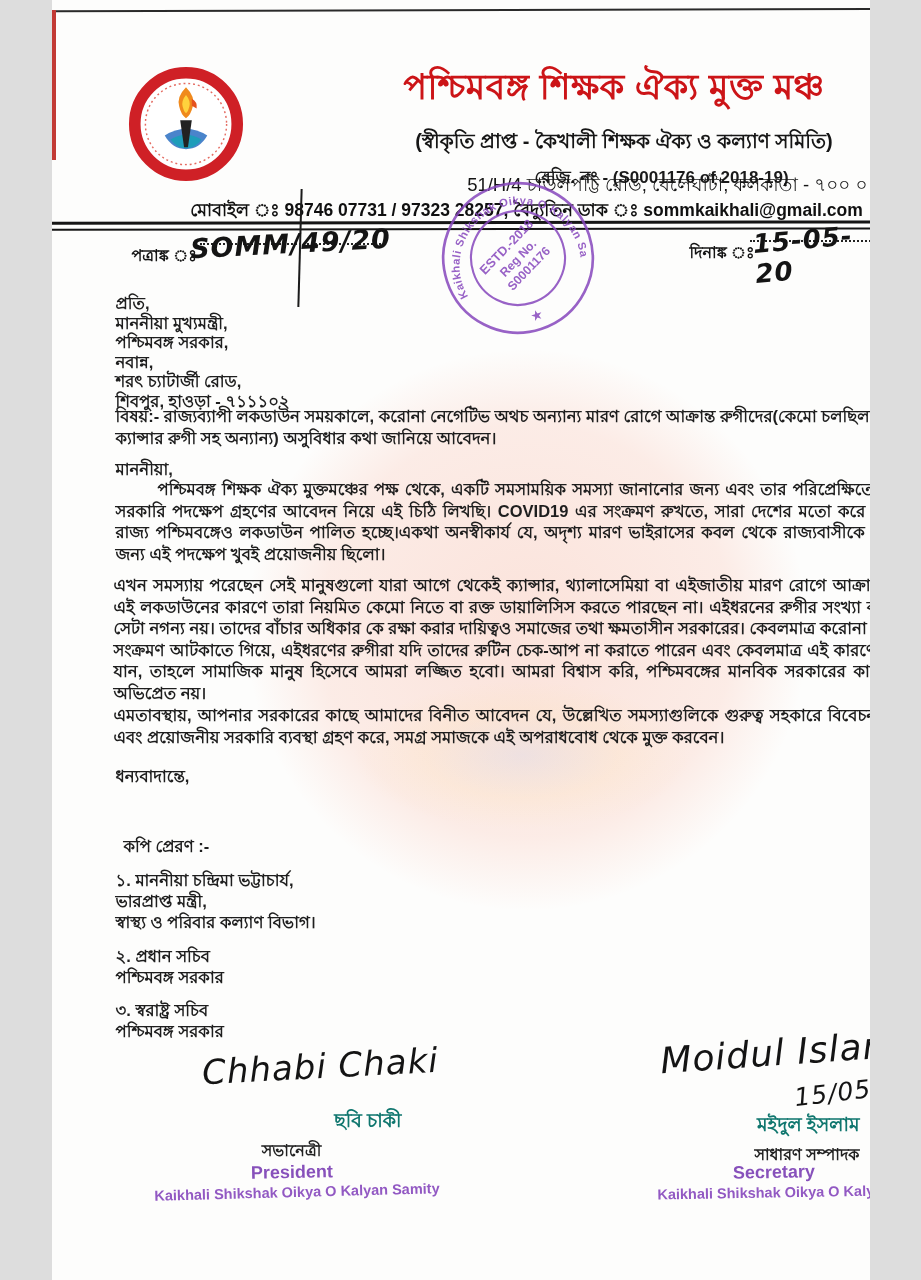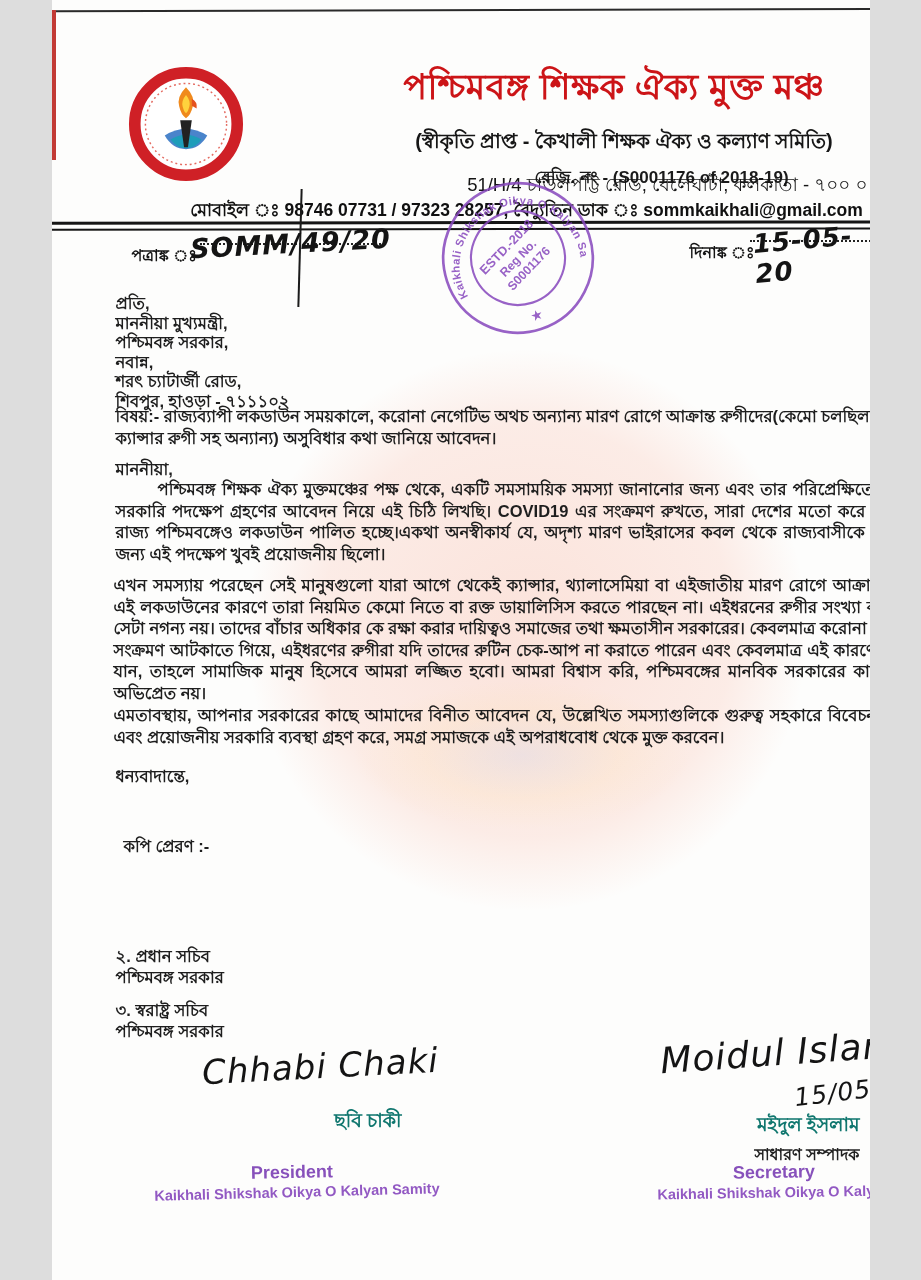--- a/index.html
+++ b/index.html
@@ -141,31 +141,37 @@
 
   <div class="block subject">বিষয়:- রাজ্যব্যাপী লকডাউন সময়কালে, করোনা নেগেটিভ অথচ অন্যান্য মারণ রোগে আক্রান্ত রুগীদের(কেমো চলছিল এমন ক্যান্সার রুগী সহ অন্যান্য) অসুবিধার কথা জানিয়ে আবেদন।</div>
 
   <div class="block salutation">মাননীয়া,</div>
   <div class="block para1">পশ্চিমবঙ্গ শিক্ষক ঐক্য মুক্তমঞ্চের পক্ষ থেকে, একটি সমসাময়িক সমস্যা জানানোর জন্য এবং তার পরিপ্রেক্ষিতে উপযুক্ত সরকারি পদক্ষেপ গ্রহণের আবেদন নিয়ে এই চিঠি লিখছি। COVID19 এর সংক্রমণ রুখতে, সারা দেশের মতো করে আমাদের রাজ্য পশ্চিমবঙ্গেও লকডাউন পালিত হচ্ছে।একথা অনস্বীকার্য যে, অদৃশ্য মারণ ভাইরাসের কবল থেকে রাজ্যবাসীকে বাঁচানোর জন্য এই পদক্ষেপ খুবই প্রয়োজনীয় ছিলো।</div>
   <div class="block para2">এখন সমস্যায় পরেছেন সেই মানুষগুলো যারা আগে থেকেই ক্যান্সার, থ্যালাসেমিয়া বা এইজাতীয় মারণ রোগে আক্রান্ত ছিলেন। এই লকডাউনের কারণে তারা নিয়মিত কেমো নিতে বা রক্ত ডায়ালিসিস করতে পারছেন না। এইধরনের রুগীর সংখ্যা কম হলেও, সেটা নগন্য নয়। তাদের বাঁচার অধিকার কে রক্ষা করার দায়িত্বও সমাজের তথা ক্ষমতাসীন সরকারের। কেবলমাত্র করোনা ভাইরাসের সংক্রমণ আটকাতে গিয়ে, এইধরণের রুগীরা যদি তাদের রুটিন চেক-আপ না করাতে পারেন এবং কেবলমাত্র এই কারণে যদি মারা যান, তাহলে সামাজিক মানুষ হিসেবে আমরা লজ্জিত হবো। আমরা বিশ্বাস করি, পশ্চিমবঙ্গের মানবিক সরকারের কাছেও সেটা অভিপ্রেত নয়।</div>
   <div class="block para3">এমতাবস্থায়, আপনার সরকারের কাছে আমাদের বিনীত আবেদন যে, উল্লেখিত সমস্যাগুলিকে গুরুত্ব সহকারে বিবেচনা করবেন এবং প্রয়োজনীয় সরকারি ব্যবস্থা গ্রহণ করে, সমগ্র সমাজকে এই অপরাধবোধ থেকে মুক্ত করবেন।</div>
   <div class="block closing">ধন্যবাদান্তে,</div>
 
   <div class="block copies-h">কপি প্রেরণ :-</div>
+  <div class="block copy1">
+    <div>১. মাননীয়া চন্দ্রিমা ভট্টাচার্য,</div>
+    <div>ভারপ্রাপ্ত মন্ত্রী,</div>
+    <div>স্বাস্থ্য ও পরিবার কল্যাণ বিভাগ।</div>
+  </div>
   <div class="block copy2">
     <div>২. প্রধান সচিব</div>
     <div>পশ্চিমবঙ্গ সরকার</div>
   </div>
   <div class="block copy3">
     <div>৩. স্বরাষ্ট্র সচিব</div>
     <div>পশ্চিমবঙ্গ সরকার</div>
   </div>
 
   <div class="hand sigL-hand">Chhabi Chaki</div>
   <div class="sig-name nameL">ছবি চাকী</div>
+  <div class="sig-role roleL">সভানেত্রী</div>
   <div class="stamp-title stitleL">President</div>
   <div class="stamp-org sorgL">Kaikhali Shikshak Oikya O Kalyan Samity</div>
 
   <div class="hand sigR-hand">Moidul Islam</div>
   <div class="hand sigR-date">15/05/20</div>
   <div class="sig-name nameR">মইদুল ইসলাম</div>
   <div class="sig-role roleR">সাধারণ সম্পাদক</div>
   <div class="stamp-title stitleR">Secretary</div>
   <div class="stamp-org sorgR">Kaikhali Shikshak Oikya O Kalyan Samity</div>
 

